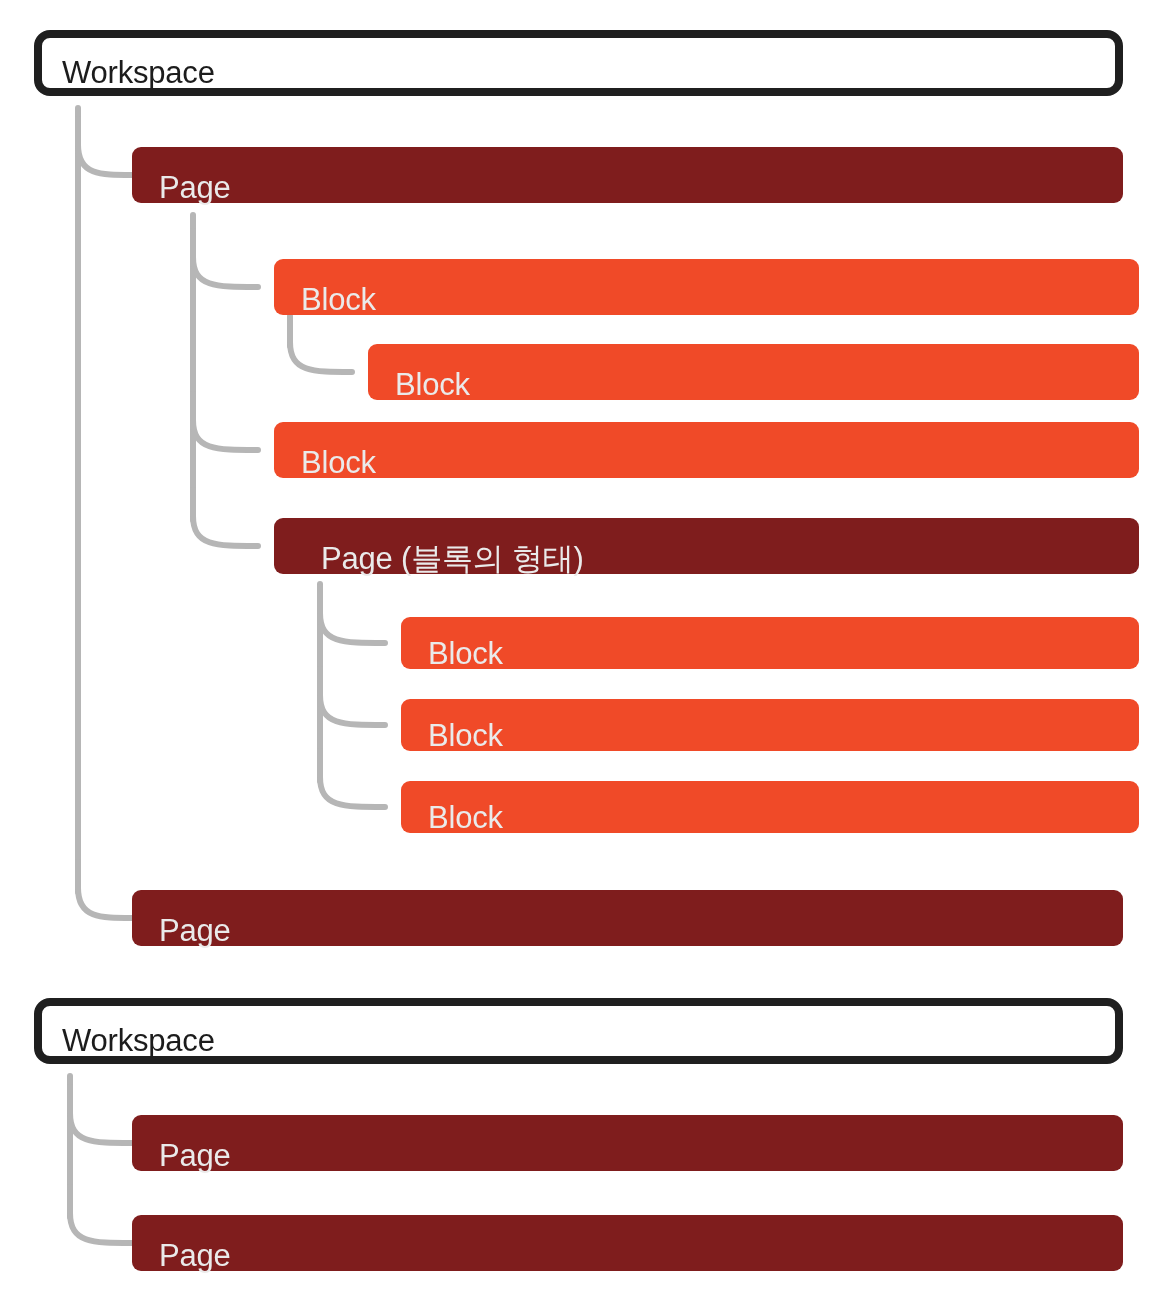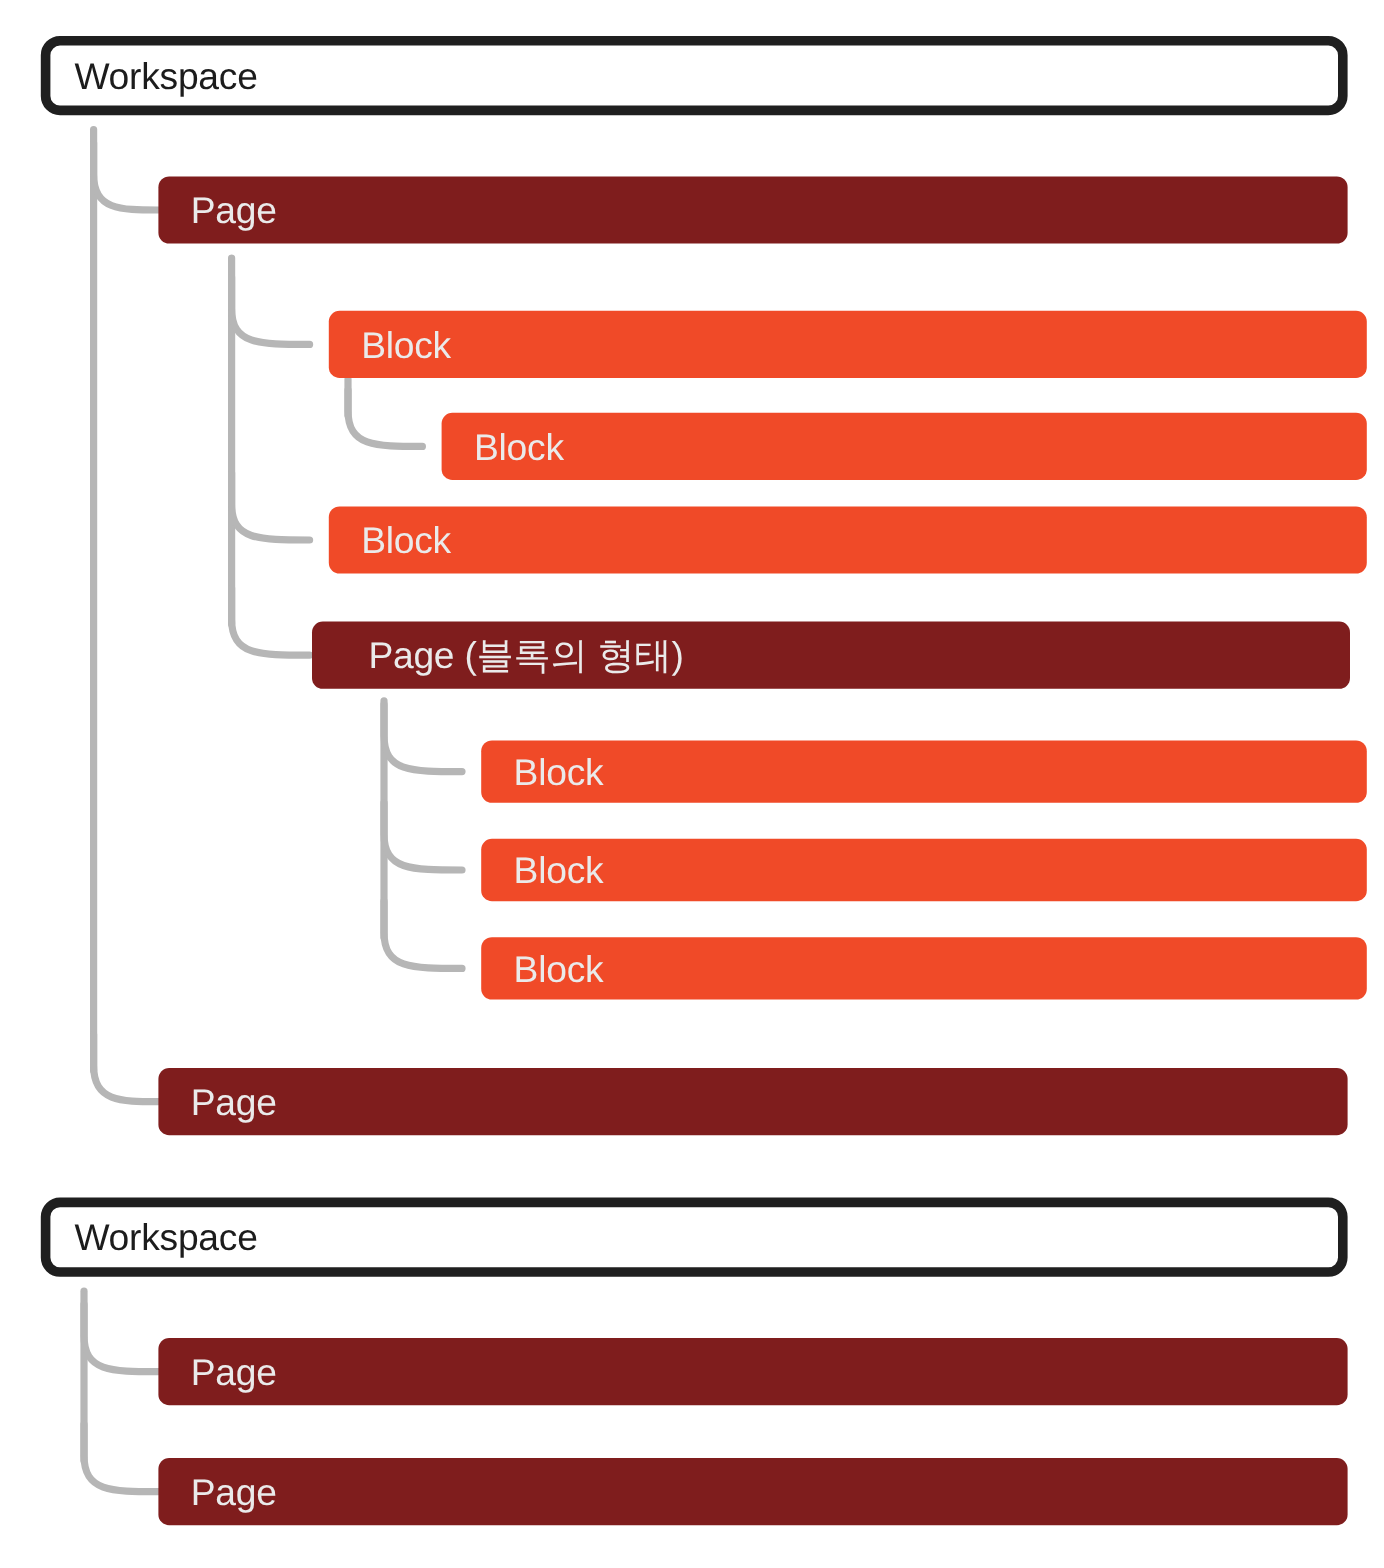--- a/index.html
+++ b/index.html
@@ -29,21 +29,21 @@
     width: 1153px;
     height: 1307px;
     pointer-events: none;
   }
 
   
   .node {
     position: absolute;
     box-sizing: border-box;
     display: flex;
-    align-items: center;
+    align-items: flex-end;
     border-radius: 9px;
   }
 
   .node .node-label {
     display: block;
     white-space: nowrap;
     line-height: 1;
   }
 
   
@@ -115,21 +115,21 @@
       </div>
       <div class="node block" style="left: 258px; top: 259px; width: 865px; height: 56px;">
         <span class="node-label">Block</span>
       </div>
       <div class="node block" style="left: 352px; top: 344px; width: 771px; height: 56px;">
         <span class="node-label">Block</span>
       </div>
       <div class="node block" style="left: 258px; top: 422px; width: 865px; height: 56px;">
         <span class="node-label">Block</span>
       </div>
-      <div class="node page" style="left: 260px; top: 518px; width: 865px; height: 56px; padding-left: 47px;">
+      <div class="node page" style="left: 274px; top: 518px; width: 865px; height: 56px; padding-left: 47px;">
         <span class="node-label">Page (블록의 형태)</span>
       </div>
       <div class="node block" style="left: 385px; top: 617px; width: 738px; height: 52px;">
         <span class="node-label">Block</span>
       </div>
       <div class="node block" style="left: 385px; top: 699px; width: 738px; height: 52px;">
         <span class="node-label">Block</span>
       </div>
       <div class="node block" style="left: 385px; top: 781px; width: 738px; height: 52px;">
         <span class="node-label">Block</span>

